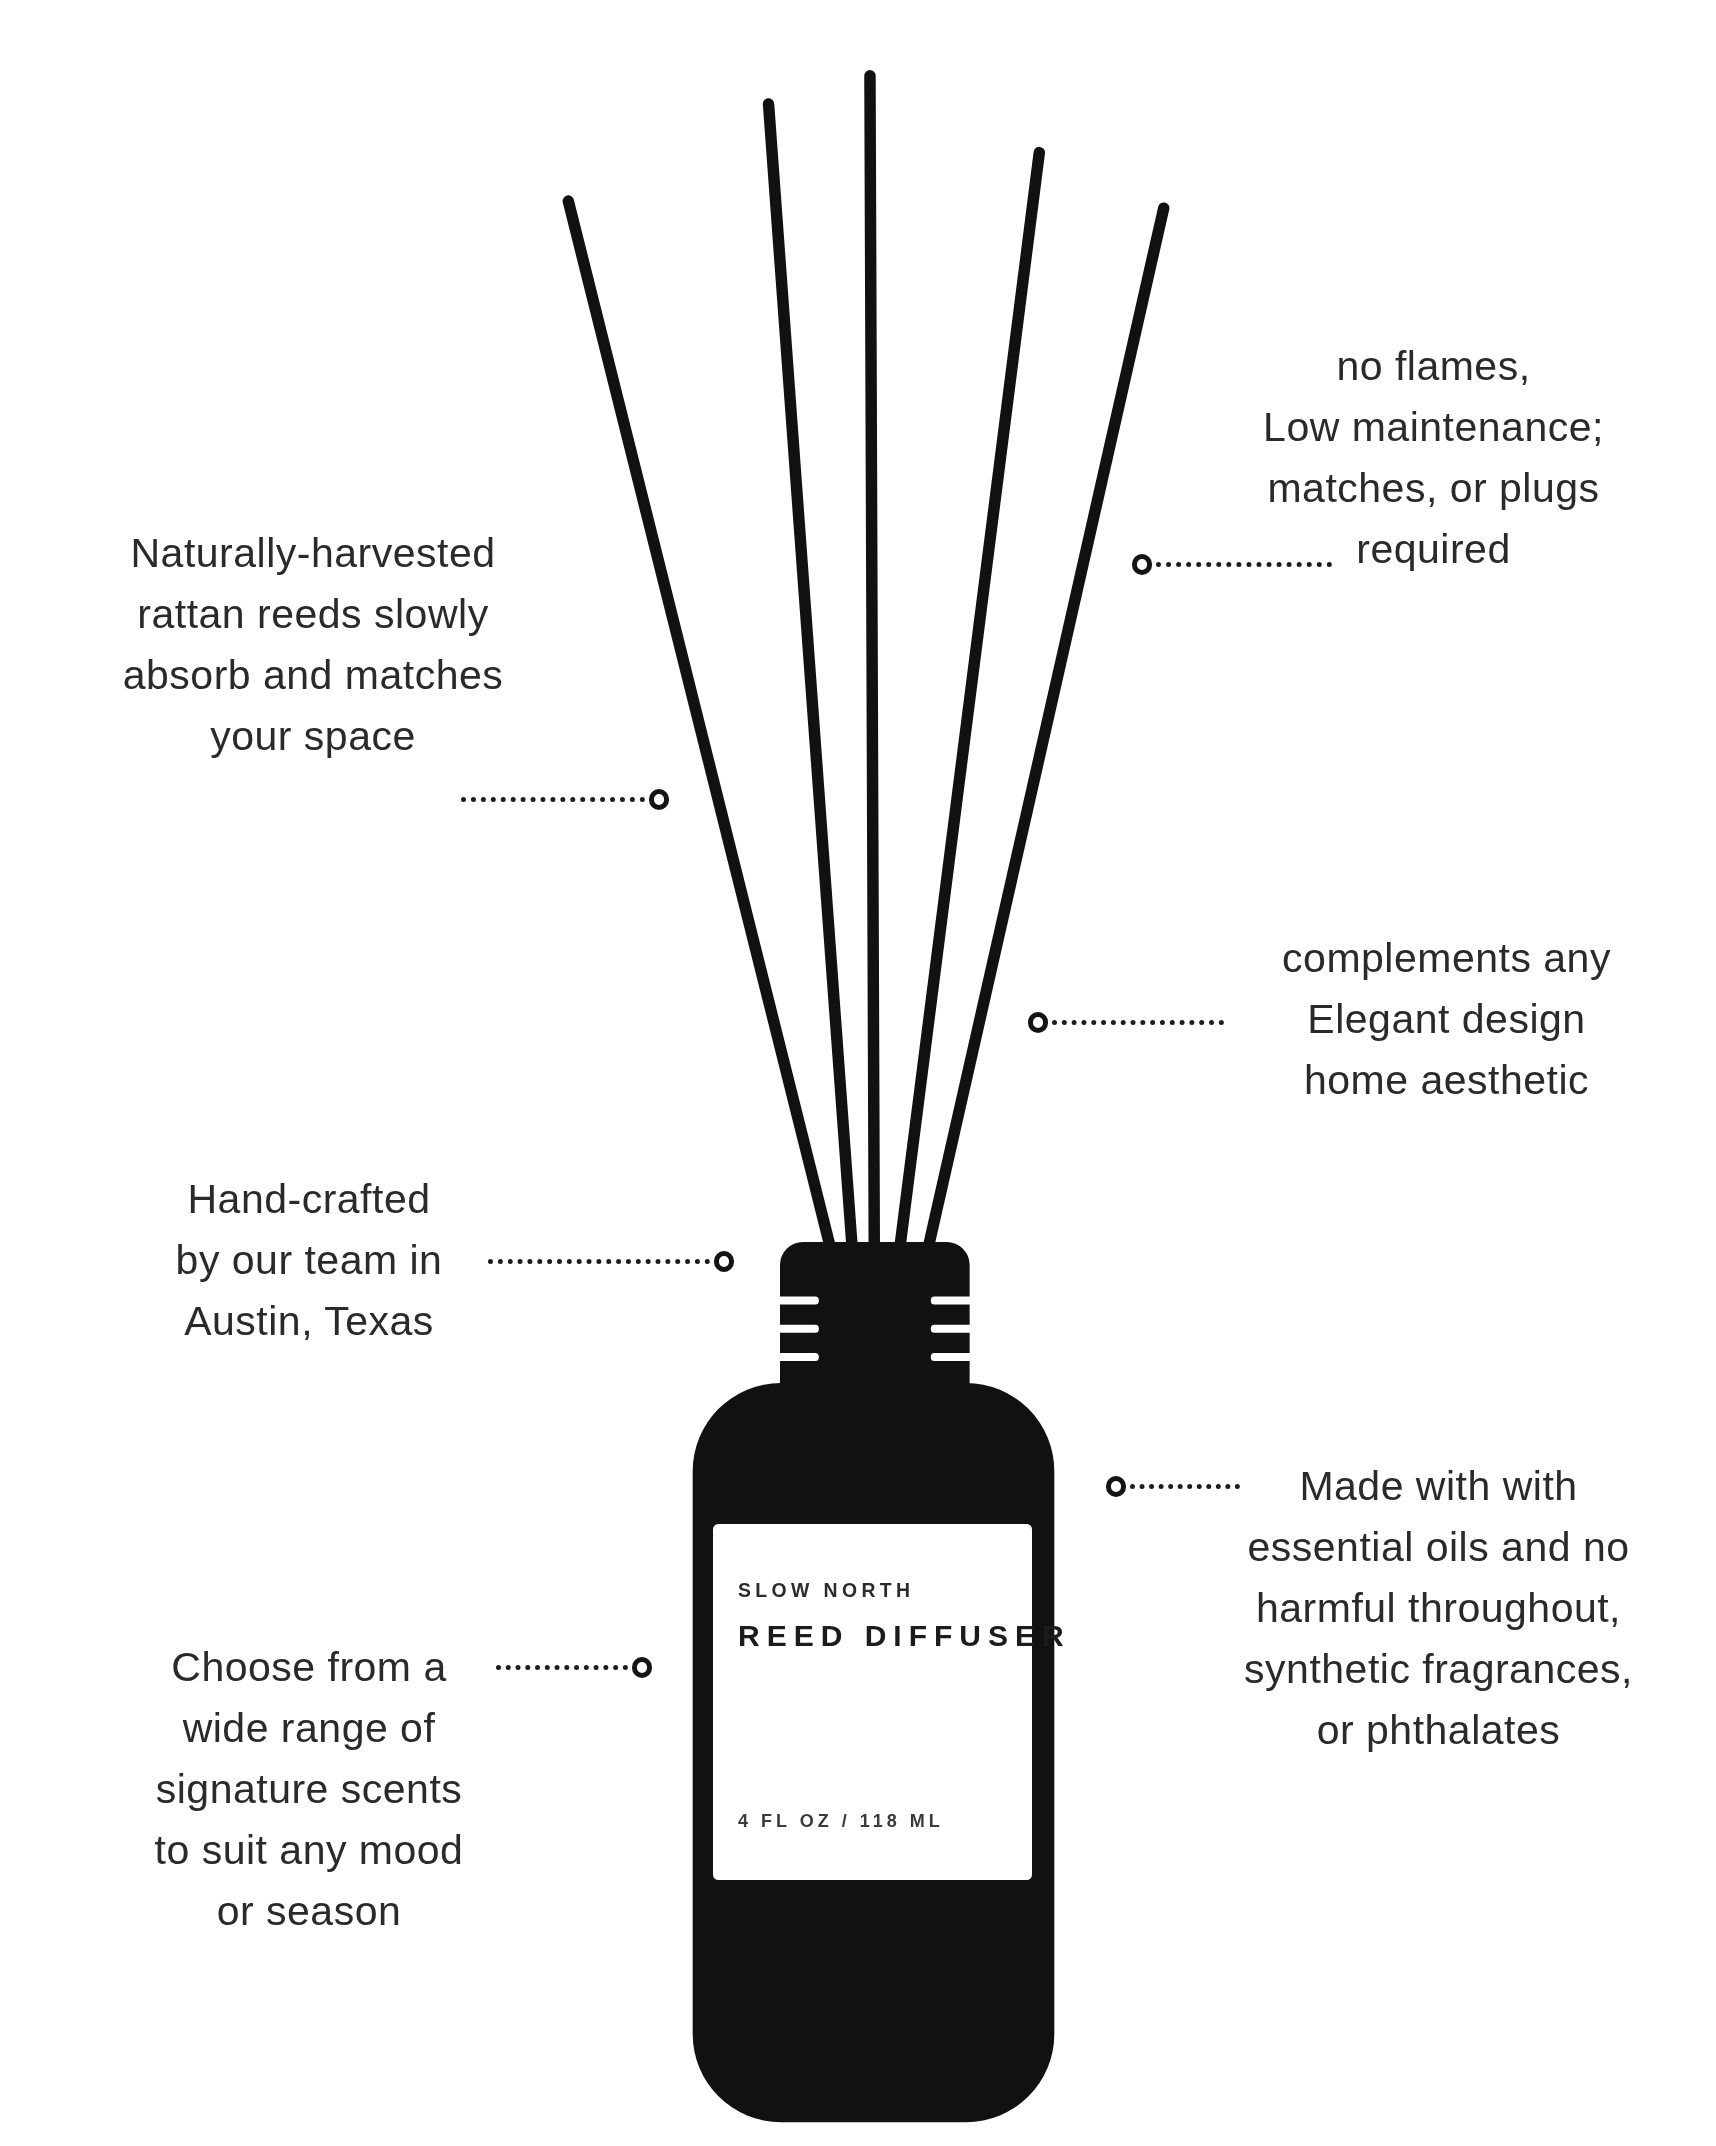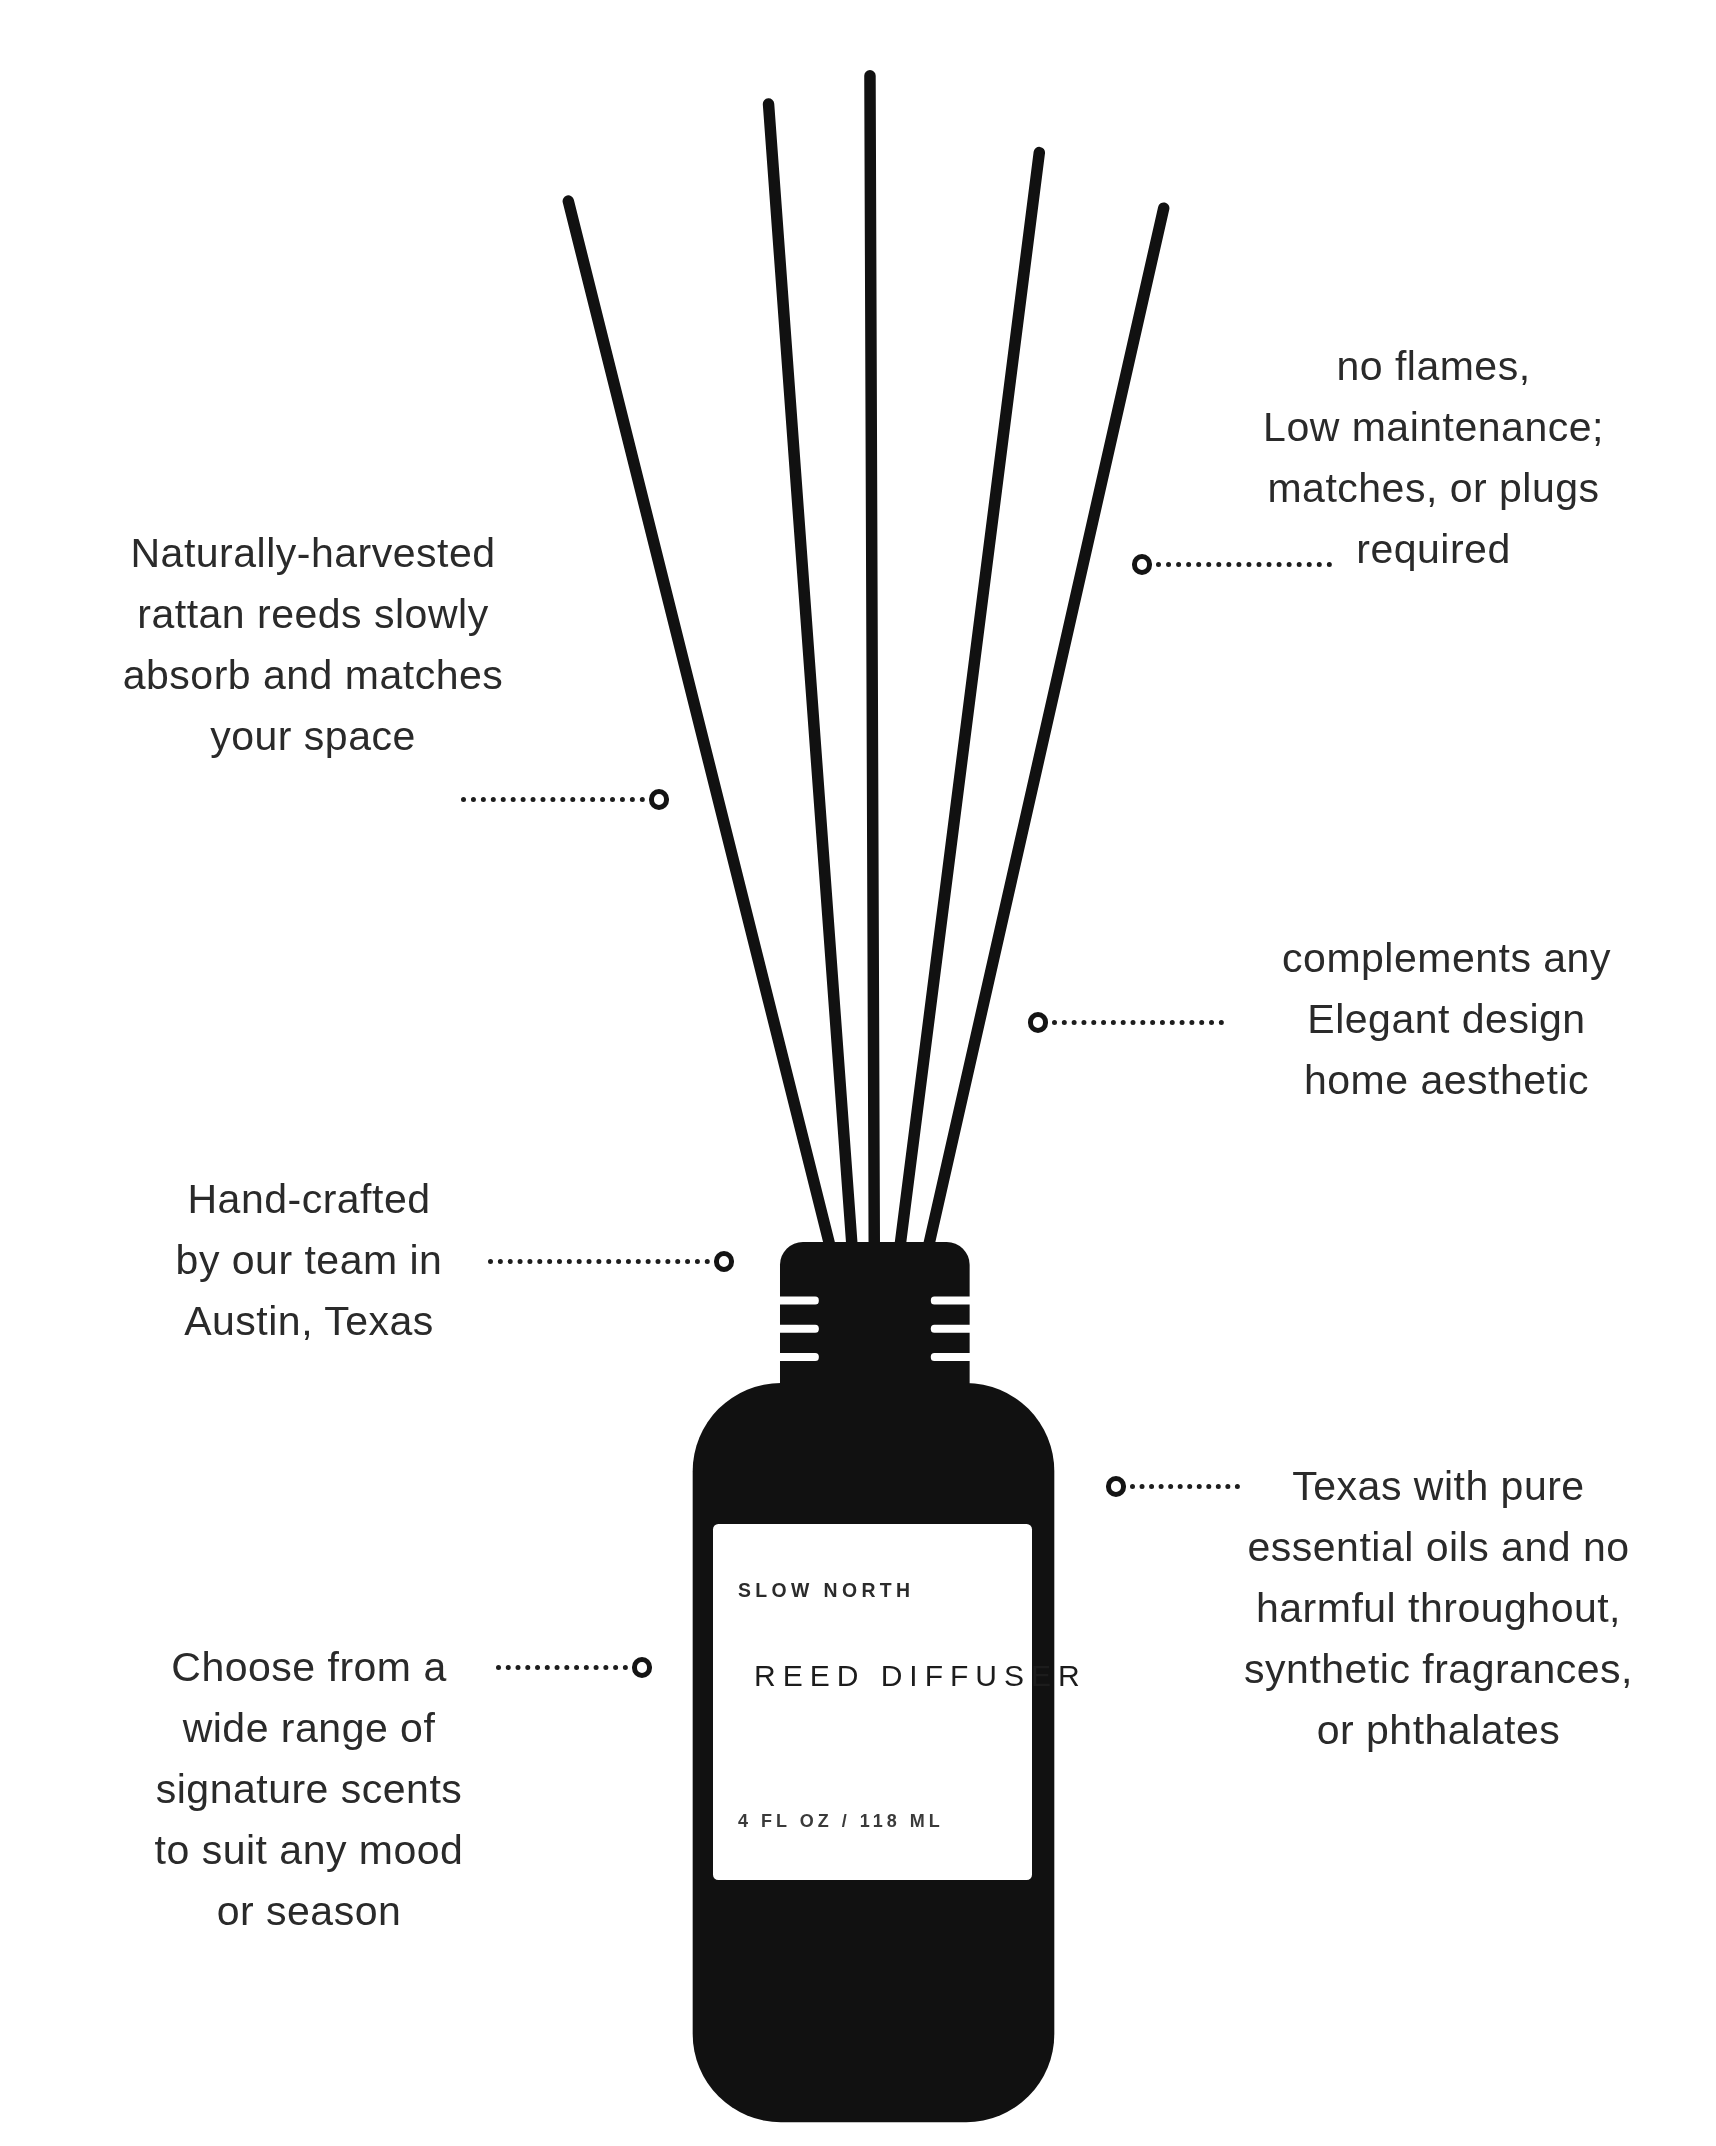--- a/index.html
+++ b/index.html
@@ -70,28 +70,27 @@
     left: 25px;
     top: 55px;
     font-size: 19.4px;
     font-weight: 700;
     letter-spacing: 4.4px;
     color: #2b2b2b;
     white-space: nowrap;
   }
   .bottle-label .product {
     position: absolute;
-    left: 41px;
+    left: 25px;
     top: 95px;
     font-size: 30px;
-    font-weight: 400;
+    font-weight: 700;
     letter-spacing: 7px;
     color: #1c1c1c;
     white-space: nowrap;
-    margin-top: 40px;
   }
   .bottle-label .volume {
     position: absolute;
     left: 25px;
     bottom: 48px;
     font-size: 18px;
     font-weight: 700;
     letter-spacing: 4px;
     color: #3a3a3a;
     white-space: nowrap;
@@ -166,21 +165,21 @@
     <span>Hand-crafted</span>
     <span>by our team in</span>
     <span>Austin, Texas</span>
   </div>
   <div class="leader" style="left:488px; top:1250px;">
     <div class="dots" style="width:222px;"></div>
     <div class="ring"></div>
   </div>
 
   <div class="callout" style="left:1209px; top:1456px; width:459px;">
-    <span>Texas with pure</span>
+    <span>Made with with</span>
     <span>essential oils and no</span>
     <span>harmful throughout,</span>
     <span>synthetic fragrances,</span>
     <span>or phthalates</span>
   </div>
   <div class="leader" style="left:1102px; top:1475px;">
     <div class="ring"></div>
     <div class="dots" style="width:110px;"></div>
   </div>
 

